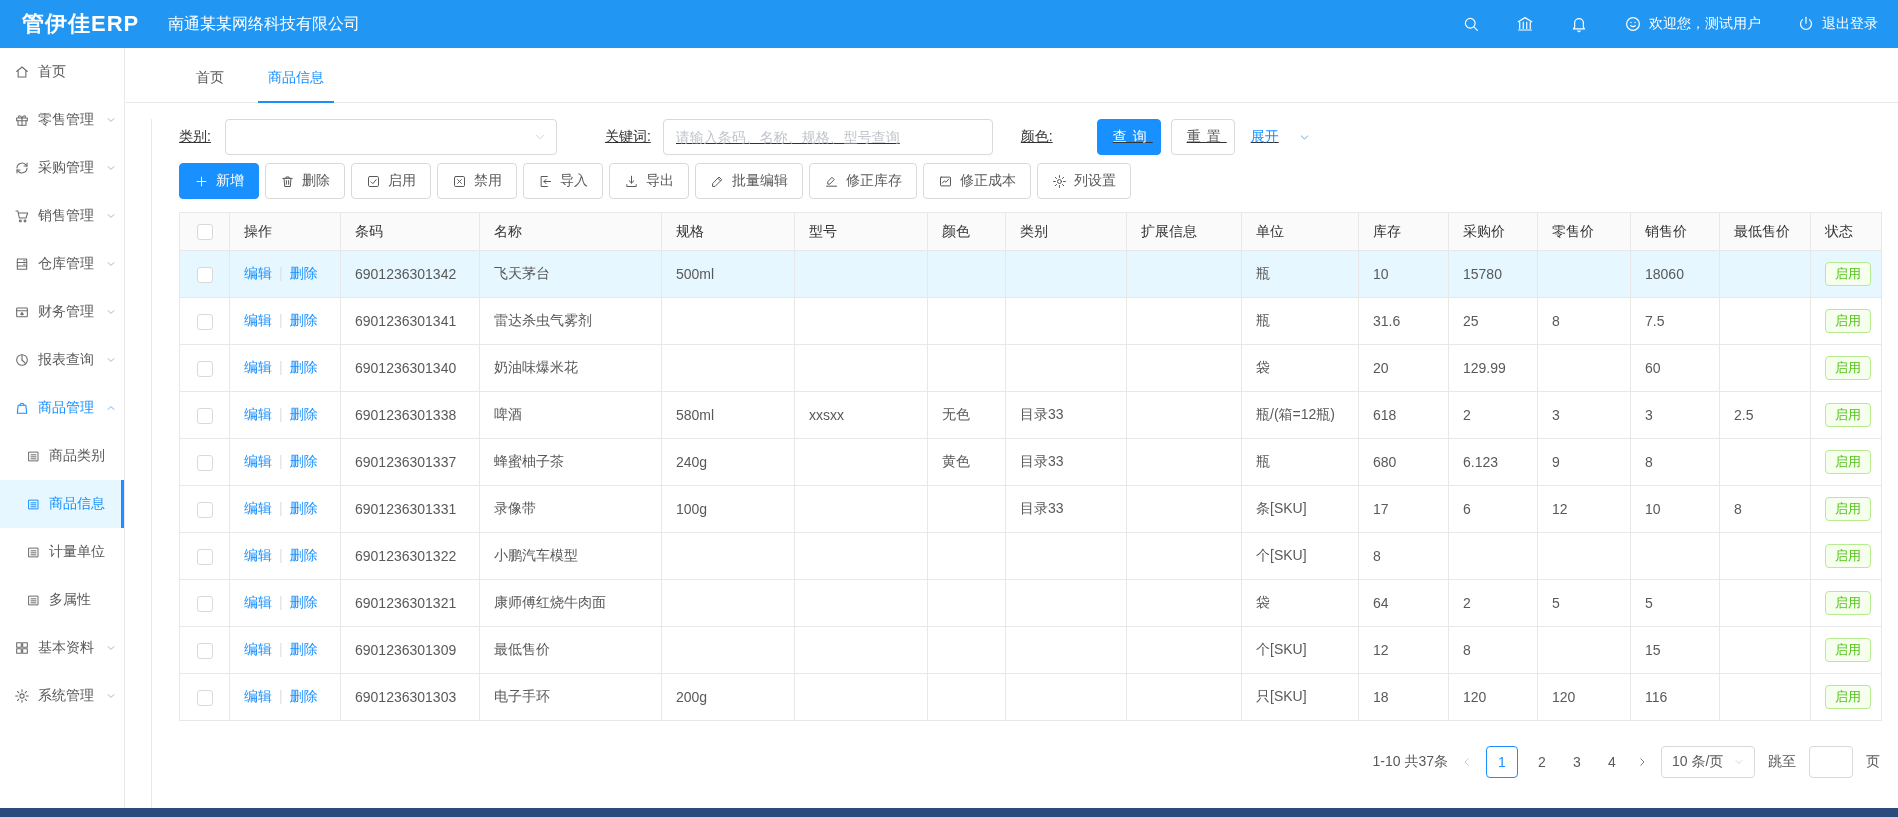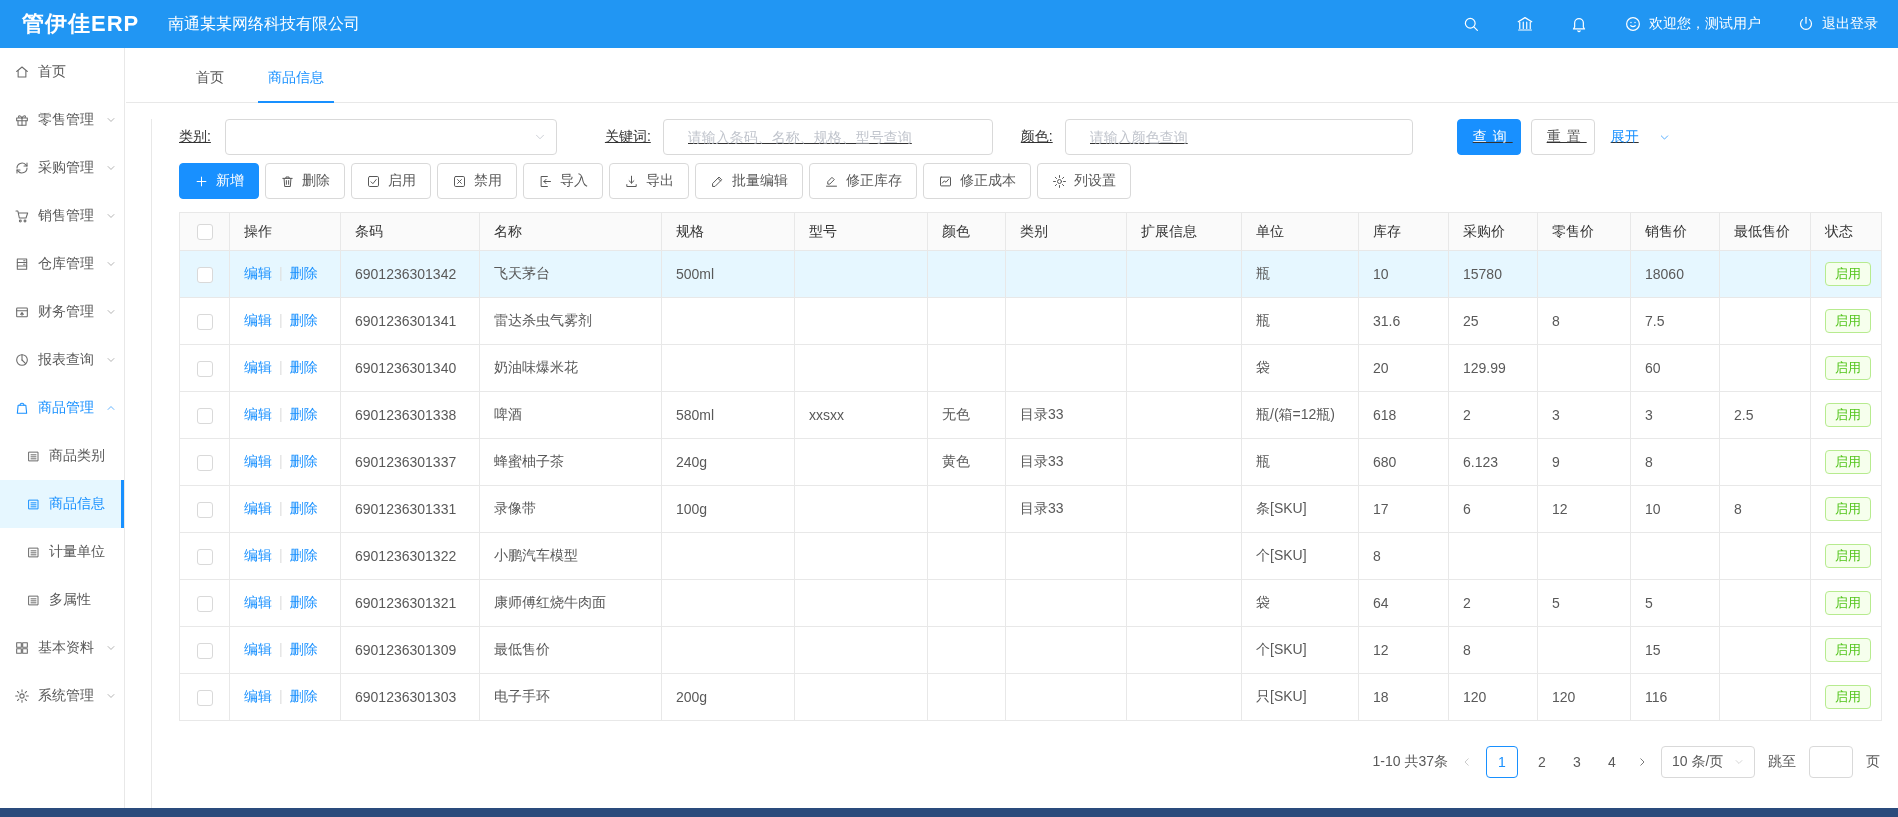--- a/index.html
+++ b/index.html
@@ -37,21 +37,21 @@
   .tab.active { color:#1890ff; }
   .tab.active::after { content:""; position:absolute; left:0; right:0; bottom:-1px; height:2px; background:#1890ff; }
 
   .panel { margin-left:25px; border-left:1px solid #e8e8e8; height:calc(100% - 55px); padding:0 18px 0 27px; }
 
   
   .filter-row { margin-top:16px; height:36px; display:flex; align-items:center; color:#333;text-decoration:underline; }
   .f-label { white-space:nowrap; }
   .select, .f-input { height:36px; border:1px solid #d9d9d9; border-radius:4px; background:#fff; }
   .select { width:332px; margin-left:14px; display:flex; align-items:center; justify-content:flex-end; padding-right:10px; color:#c0c4cc; font-size:12px; cursor:pointer; }
-  .f-input { padding:0 24px; font-size:14px; color:#595959; font-family:inherit; outline:none; }
+  .f-input { padding:0 12px; font-size:14px; color:#595959; font-family:inherit; outline:none; }
   .f-input::placeholder { color:#c0c4cc; }
   .kw { width:330px; margin-left:12px; }
   .cl { width:348px; margin-left:12px; }
   .ml48 { margin-left:48px; } .ml28 { margin-left:28px; }
   .btn { height:36px; border-radius:4px; border:1px solid #d9d9d9; background:#fff; color:#595959;
     font-size:14px; font-family:inherit; cursor:pointer; display:inline-flex; align-items:center; justify-content:center; }
   .btn-primary { background:#1890ff; border-color:#1890ff; color:#fff; }
   .q-btn { width:64px; margin-left:44px; letter-spacing:6px; padding-left:8px; }
   .r-btn { width:64px; margin-left:10px; letter-spacing:6px; padding-left:8px; }
   .expand-link { margin-left:16px; color:#1890ff; display:inline-flex; align-items:center; gap:20px; cursor:pointer; }
@@ -337,21 +337,20 @@
       <span class="select">
         <span class="ic">
             <svg viewBox="0 0 24 24" fill="none" stroke="currentColor" stroke-width="1.6" stroke-linecap="round" stroke-linejoin="round">
               <polyline points="5 8.5 12 15.5 19 8.5"></polyline>
             </svg>
           </span>
       </span>
       <span class="f-label ml48">关键词:</span>
       <input class="f-input kw" placeholder="请输入条码、名称、规格、型号查询" style="">
       <span class="f-label ml28">颜色:</span>
-      <input class="f-input cl" placeholder="请输入颜色查询" style="">
       <button class="btn btn-primary q-btn">查询</button>
       <button class="btn r-btn">重置</button>
       <span class="expand-link">
         <span>展开</span>
         <span class="ic">
             <svg viewBox="0 0 24 24" fill="none" stroke="currentColor" stroke-width="1.6" stroke-linecap="round" stroke-linejoin="round">
               <polyline points="5 8.5 12 15.5 19 8.5"></polyline>
             </svg>
           </span>
       </span>

